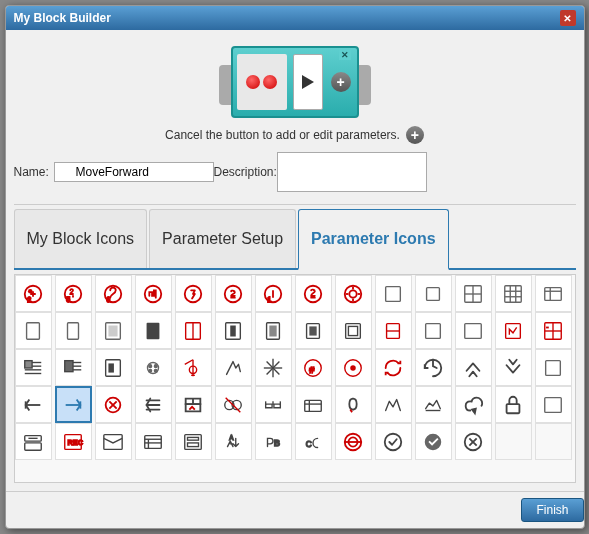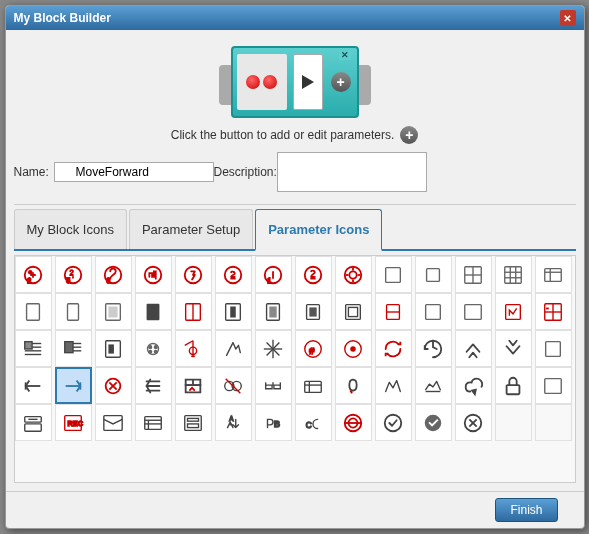--- a/index.html
+++ b/index.html
@@ -231,23 +231,23 @@
     }
 
     .tabs {
       display: flex;
       border-bottom: 2px solid #2d7ab0;
       margin-bottom: 4px;
       flex-shrink: 0;
     }
 
     .tab {
-      padding: 12px 12px;
+      padding: 20px 12px;
       cursor: pointer;
-      font-size: 13px;
+      font-size: 16px;
       border: 1px solid #ccc;
       border-bottom: none;
       background: #e8e8e8;
       color: #333;
       margin-right: 2px;
       border-radius: 3px 3px 0 0;
     }
 
     .tab.active {
       background: #f0f0f0;
@@ -292,21 +292,21 @@
     }
 
     .icon-cell svg {
       width: 22px;
       height: 22px;
     }
 
     .bottom-bar {
       display: flex;
       justify-content: flex-end;
-      padding: 6px 26px;
+      padding: 6px 0;
       gap: 12px;
       border-top: 1px solid #ccc;
       flex-shrink: 0;
     }
 
     .btn {
       padding: 4px 14px;
       font-size: 12px;
       cursor: pointer;
       border: 1px solid #aaa;
@@ -359,21 +359,21 @@
           </div>
           <div class="block-add-area">
             <div class="add-circle">+</div>
           </div>
         </div>
         <div class="block-right-connector"></div>
       </div>
     </div>
 
     <div class="instruction-text">
-      <span>Click the button to add or edit parameters.</span>
+      <span>Cancel the button to add or edit parameters.</span>
       <span class="add-icon-small">+</span>
     </div>
 
     <div class="form-row">
       <label class="form-label">Name:</label>
       <input class="form-input" type="text" value="MoveForward" style="">
       <label class="form-label">Description:</label>
       <textarea class="form-textarea" style=""></textarea>
     </div>
 

